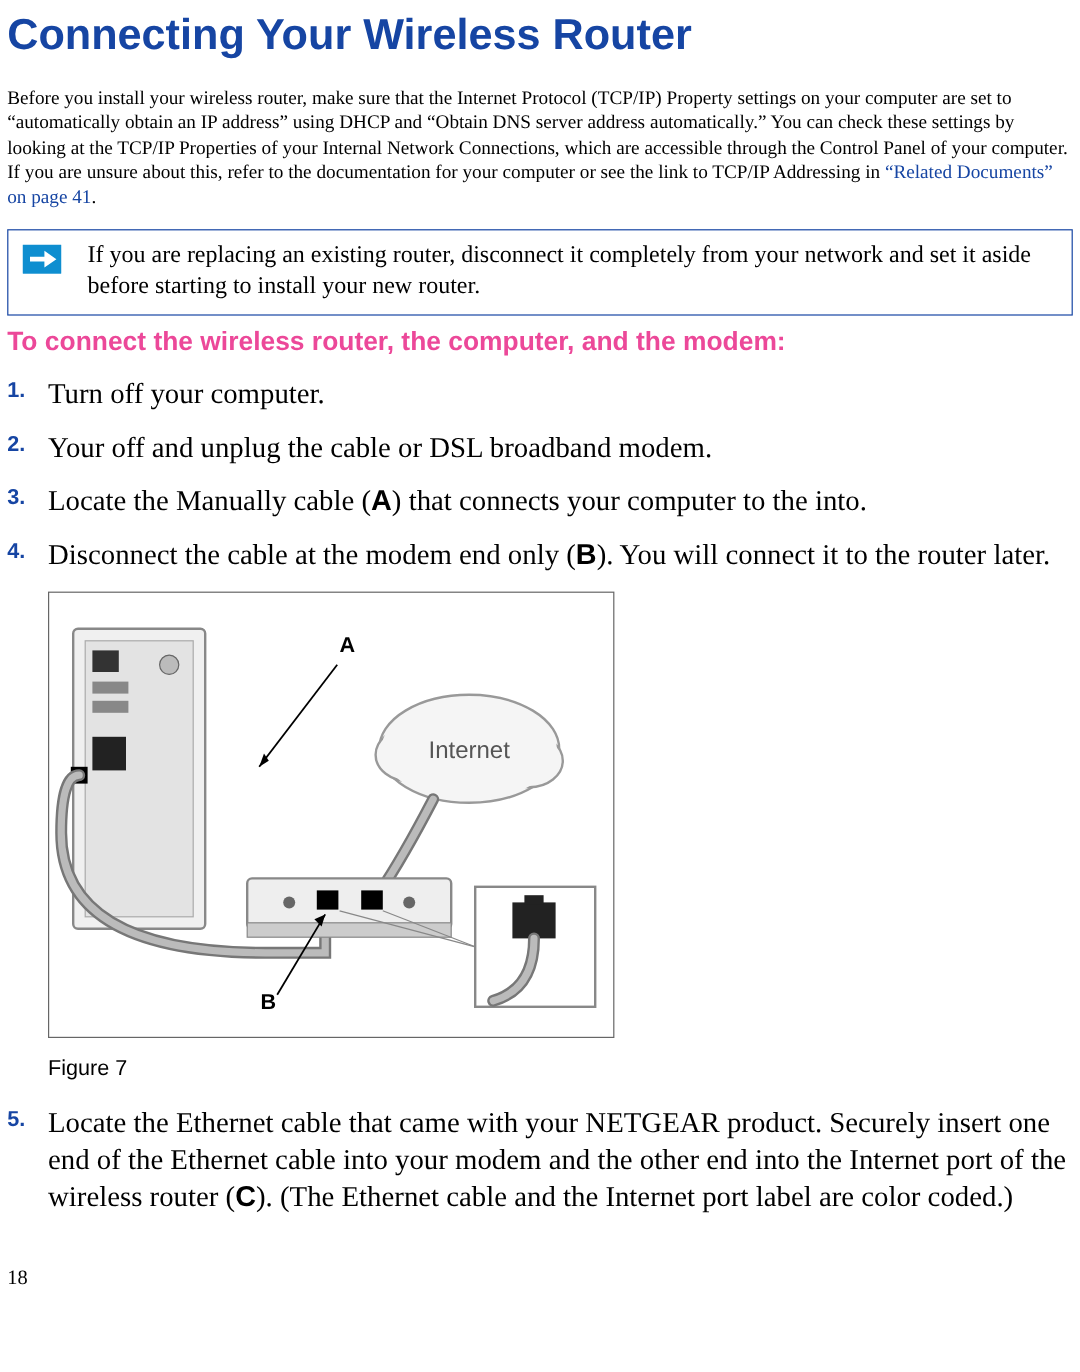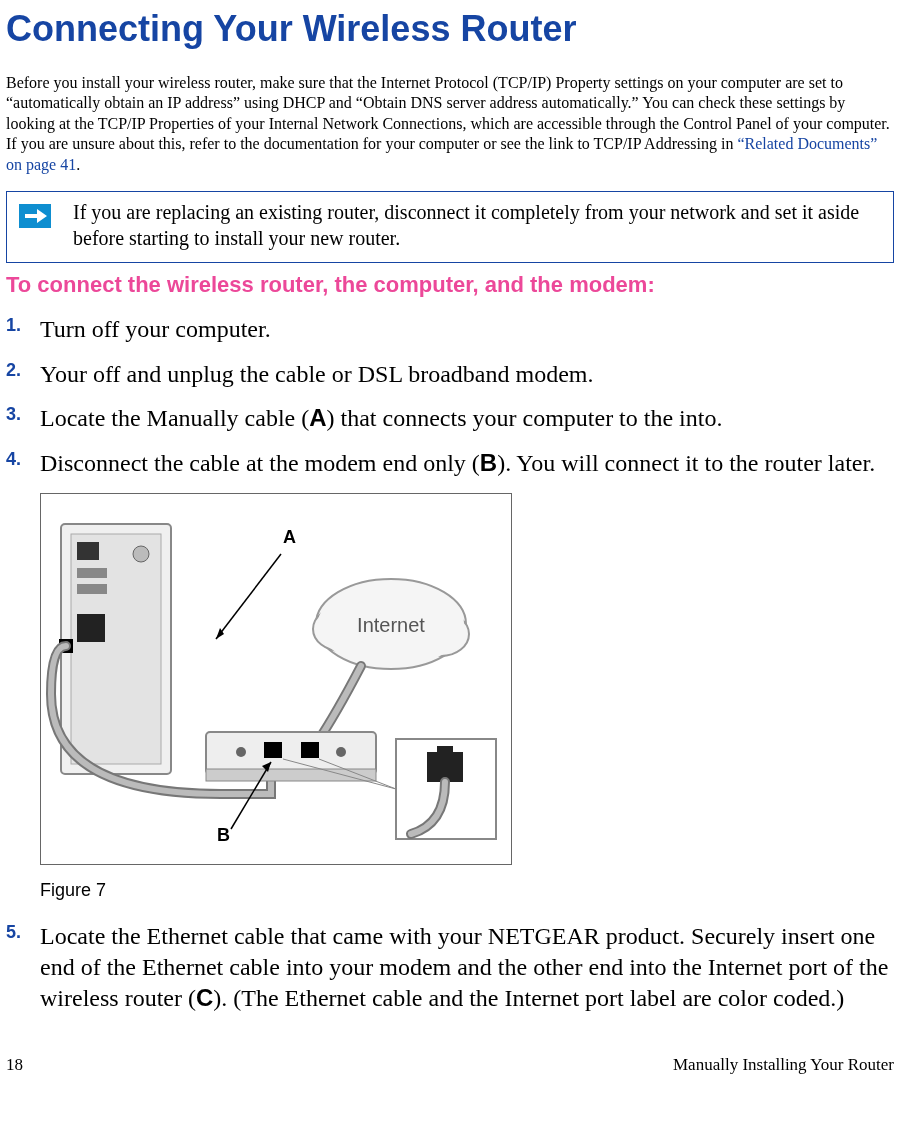--- a/index.html
+++ b/index.html
@@ -202,14 +202,13 @@
 <div class="fig-caption">Figure 7</div>
 
 <ol class="steps" start="5" style="counter-reset: step 4;">
   <li>
     <span>Locate the Ethernet cable that came with your NETGEAR product. Securely insert one end of the Ethernet cable into your modem and the other end into the Internet port of the wireless router (</span><span class="bold-letter">C</span><span>). (The Ethernet cable and the Internet port label are color coded.)</span>
   </li>
 </ol>
 
 <div class="footer">
   <span>18</span>
-  <span>Manually Installing Your Router</span>
 </div>
 
 </body></html>

